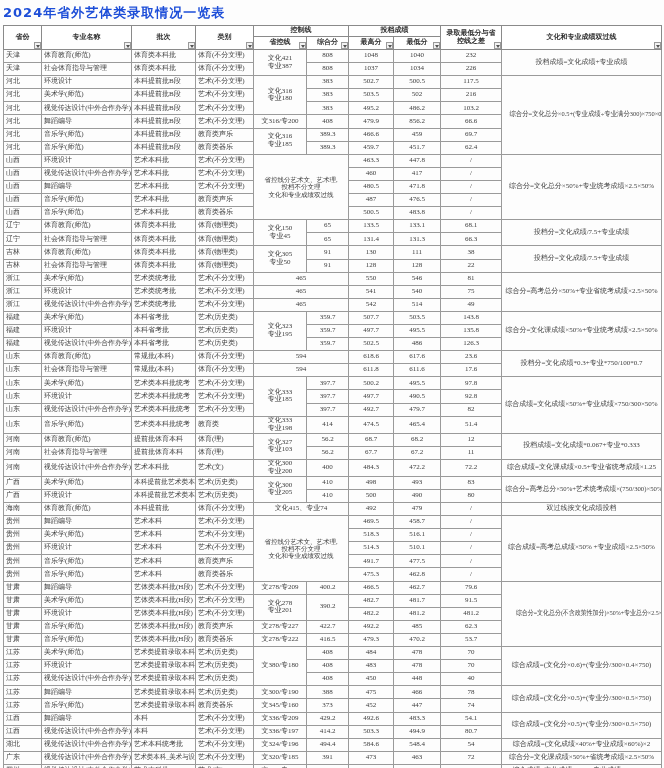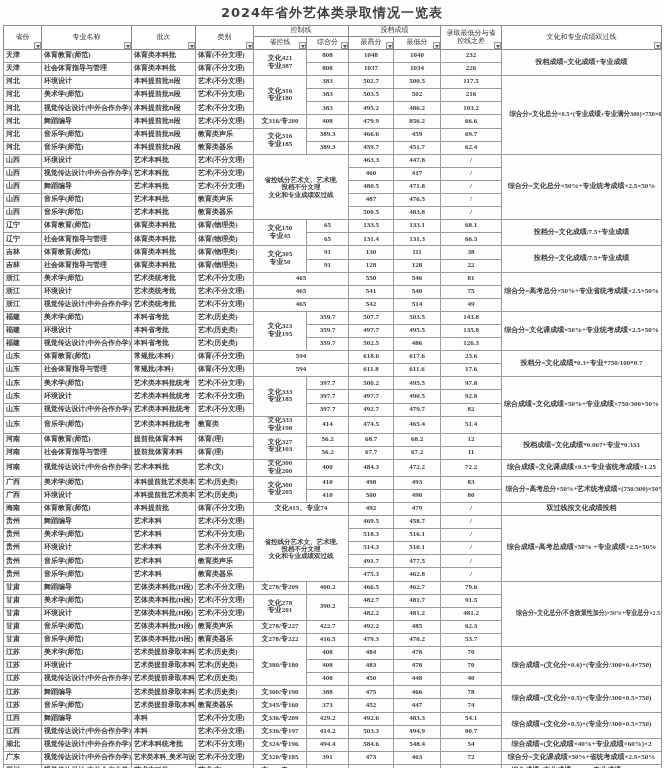--- a/index.html
+++ b/index.html
@@ -1,31 +1,31 @@
 <!DOCTYPE html>
 <html><head>
 <meta charset="utf-8">
 <style>
   html,body{margin:0;padding:0;background:#fdfdfd;}
   body{width:664px;height:768px;overflow:hidden;
        font-family:"Liberation Serif","DejaVu Serif",serif;color:#3a3a3a;}
   .sheet{padding:2px 3px 0 3px;}
-  .title{ text-align:center;font-weight:bold;font-size:13px;color:#404040;
+  .title{ font-weight:bold;font-size:13px;color:#1d4ed8;
           padding:2px 0 3px 0;letter-spacing:1px;
           font-family:"DejaVu Sans","Liberation Sans",sans-serif;}
   table{width:658px;border-collapse:collapse;table-layout:fixed;
         border:1px solid #666;}
   th,td{border:1px solid #9a9a9a;padding:0;overflow:hidden;
         text-align:center;vertical-align:middle;
         font-size:7px;line-height:1.1;color:#3d3d3d;}
-  thead th{font-weight:normal;position:relative;background:#fff;
+  thead th{font-weight:bold;position:relative;background:#fff;
            border-color:#8a8a8a;color:#2e2e2e;}
   thead tr.h1{height:11px;}
   thead tr.h2{height:13px;}
-  tbody tr{height:13.1px;font-weight:bold;}
+  tbody tr{height:13.1px;}
   tbody tr.tall{height:17px;}
   tbody tr.grp td{border-top:1px solid #5f5f5f;}
   td.ta-l{text-align:left;padding-left:2px;}
   .fit{display:inline-block;white-space:pre;transform-origin:center center;}
   td.ta-l .fit{transform-origin:left center;}
   .note{font-size:6.5px;}
   .filter-btn{position:absolute;right:0;bottom:0;width:7px;height:7px;
               box-sizing:border-box;border:1px solid #9a9a9a;background:#f2f2f2;
               cursor:pointer;}
   .filter-btn .tri{position:absolute;left:1px;top:2px;width:0;height:0;

